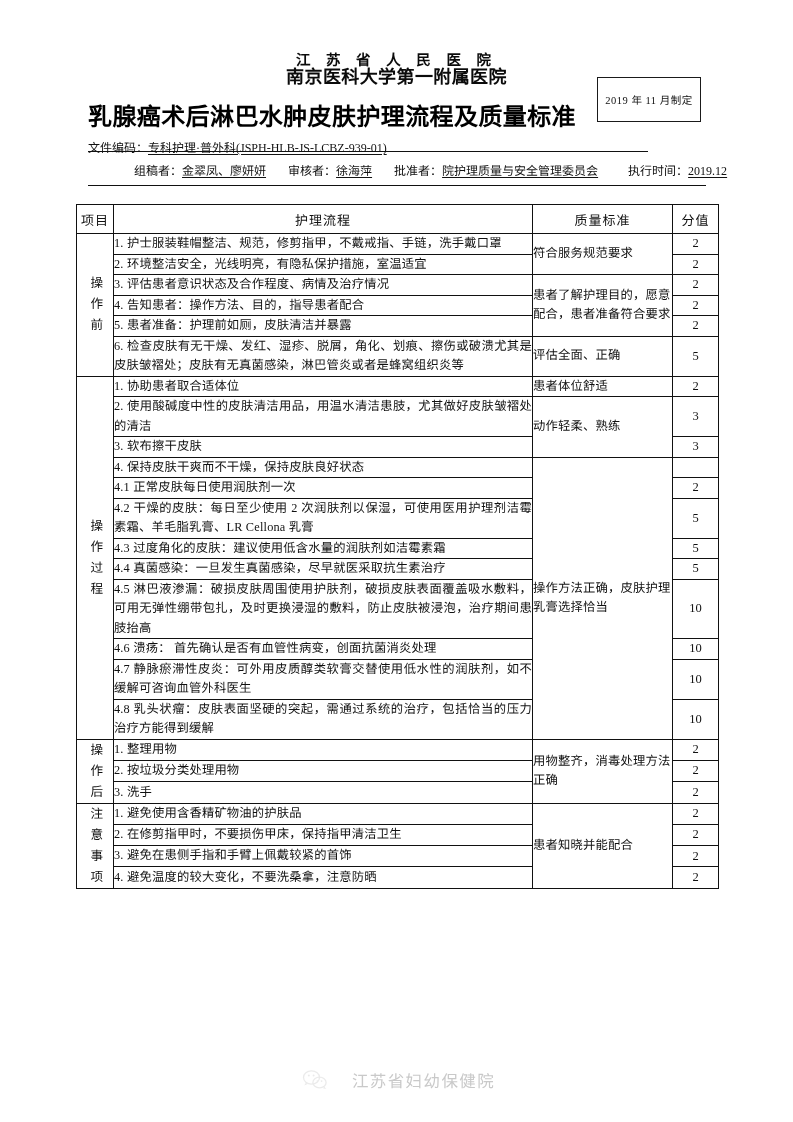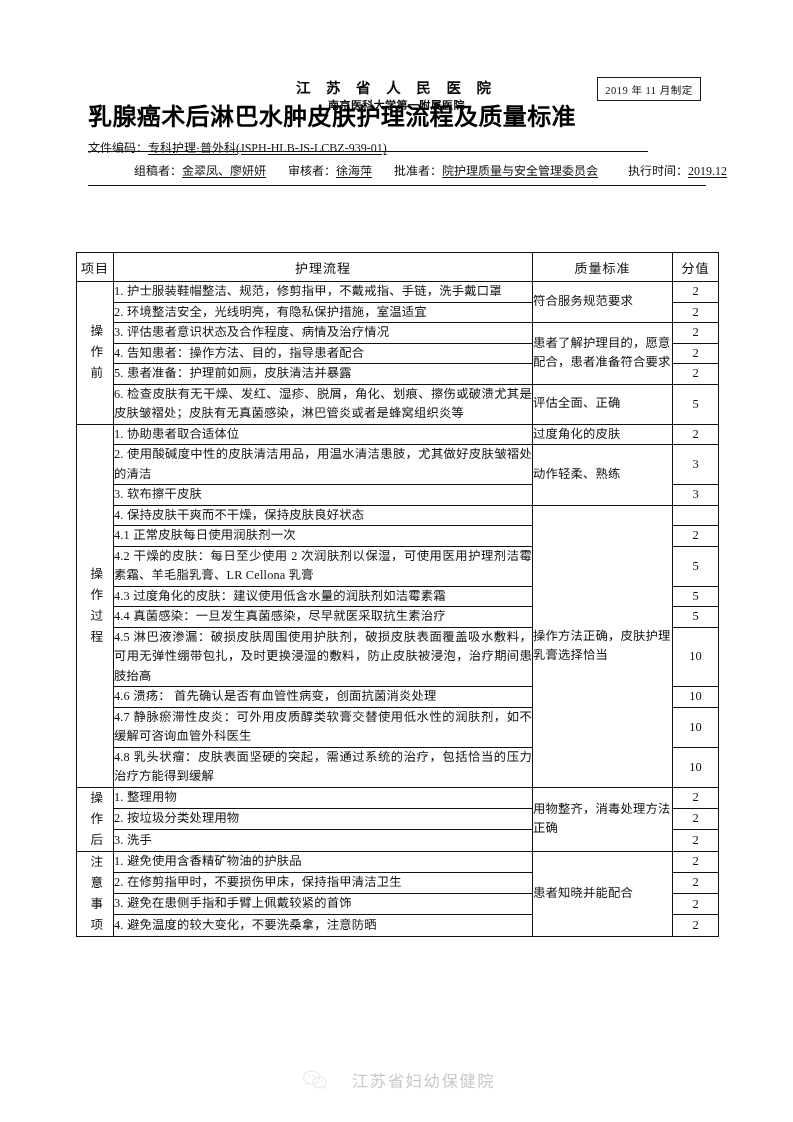--- a/index.html
+++ b/index.html
@@ -31,36 +31,35 @@
     left: 0; top: 52px;
     width: 793px;
     text-align: center;
   }
   .hdr-org {
     font-weight: bold;
     font-size: 14.5px;
     letter-spacing: 6px;
     line-height: 17px;
     color: #0b0b0b;
-    margin-top: 28px;
   }
   .hdr-sub {
     font-weight: bold;
-    font-size: 11px;
+    font-size: 18px;
     letter-spacing: 0.4px;
     line-height: 16px;
     color: #0b0b0b;
   }
 
   .datebox {
     position: absolute;
     left: 597px;
     top: 77px;
     width: 104px;
-    height: 24px;
+    height: 45px;
     border: 1.2px solid #1a1a1a;
     box-sizing: border-box;
     display: flex;
     align-items: center;
     justify-content: center;
     font-size: 10.5px;
     letter-spacing: 0.5px;
     color: #111;
     background: #fff;
   }
@@ -105,21 +104,20 @@
     height: 0;
     border-top: 1.6px solid #111;
   }
 
   
   .tbl-wrap {
     position: absolute;
     left: 76px;
     top: 204px;
     width: 642px;
-    margin-top: 48px;
   }
   table.main {
     border-collapse: collapse;
     width: 642px;
     table-layout: fixed;
     font-size: 12.3px;
     color: #111;
   }
   table.main td, table.main th {
     border: 1px solid #111;
@@ -270,21 +268,21 @@
           <tr>
             <td class="flow">6. 检查皮肤有无干燥、发红、湿疹、脱屑，角化、划痕、擦伤或破溃尤其是皮肤皱褶处；皮肤有无真菌感染，淋巴管炎或者是蜂窝组织炎等</td>
             <td class="std" rowspan="1">评估全面、正确</td>
             <td class="score">5</td>
           </tr>
           <tr class="sect-start">
             <td class="item" rowspan="12">
               <span class="vlabel">操作过程</span>
             </td>
             <td class="flow">1. 协助患者取合适体位</td>
-            <td class="std" rowspan="1">过度角化的皮肤</td>
+            <td class="std" rowspan="1">患者体位舒适</td>
             <td class="score">2</td>
           </tr>
           <tr>
             <td class="flow">2. 使用酸碱度中性的皮肤清洁用品，用温水清洁患肢，尤其做好皮肤皱褶处的清洁</td>
             <td class="std" rowspan="2">动作轻柔、熟练</td>
             <td class="score">3</td>
           </tr>
           <tr>
             <td class="flow">3. 软布擦干皮肤</td>
             <td class="score">3</td>

